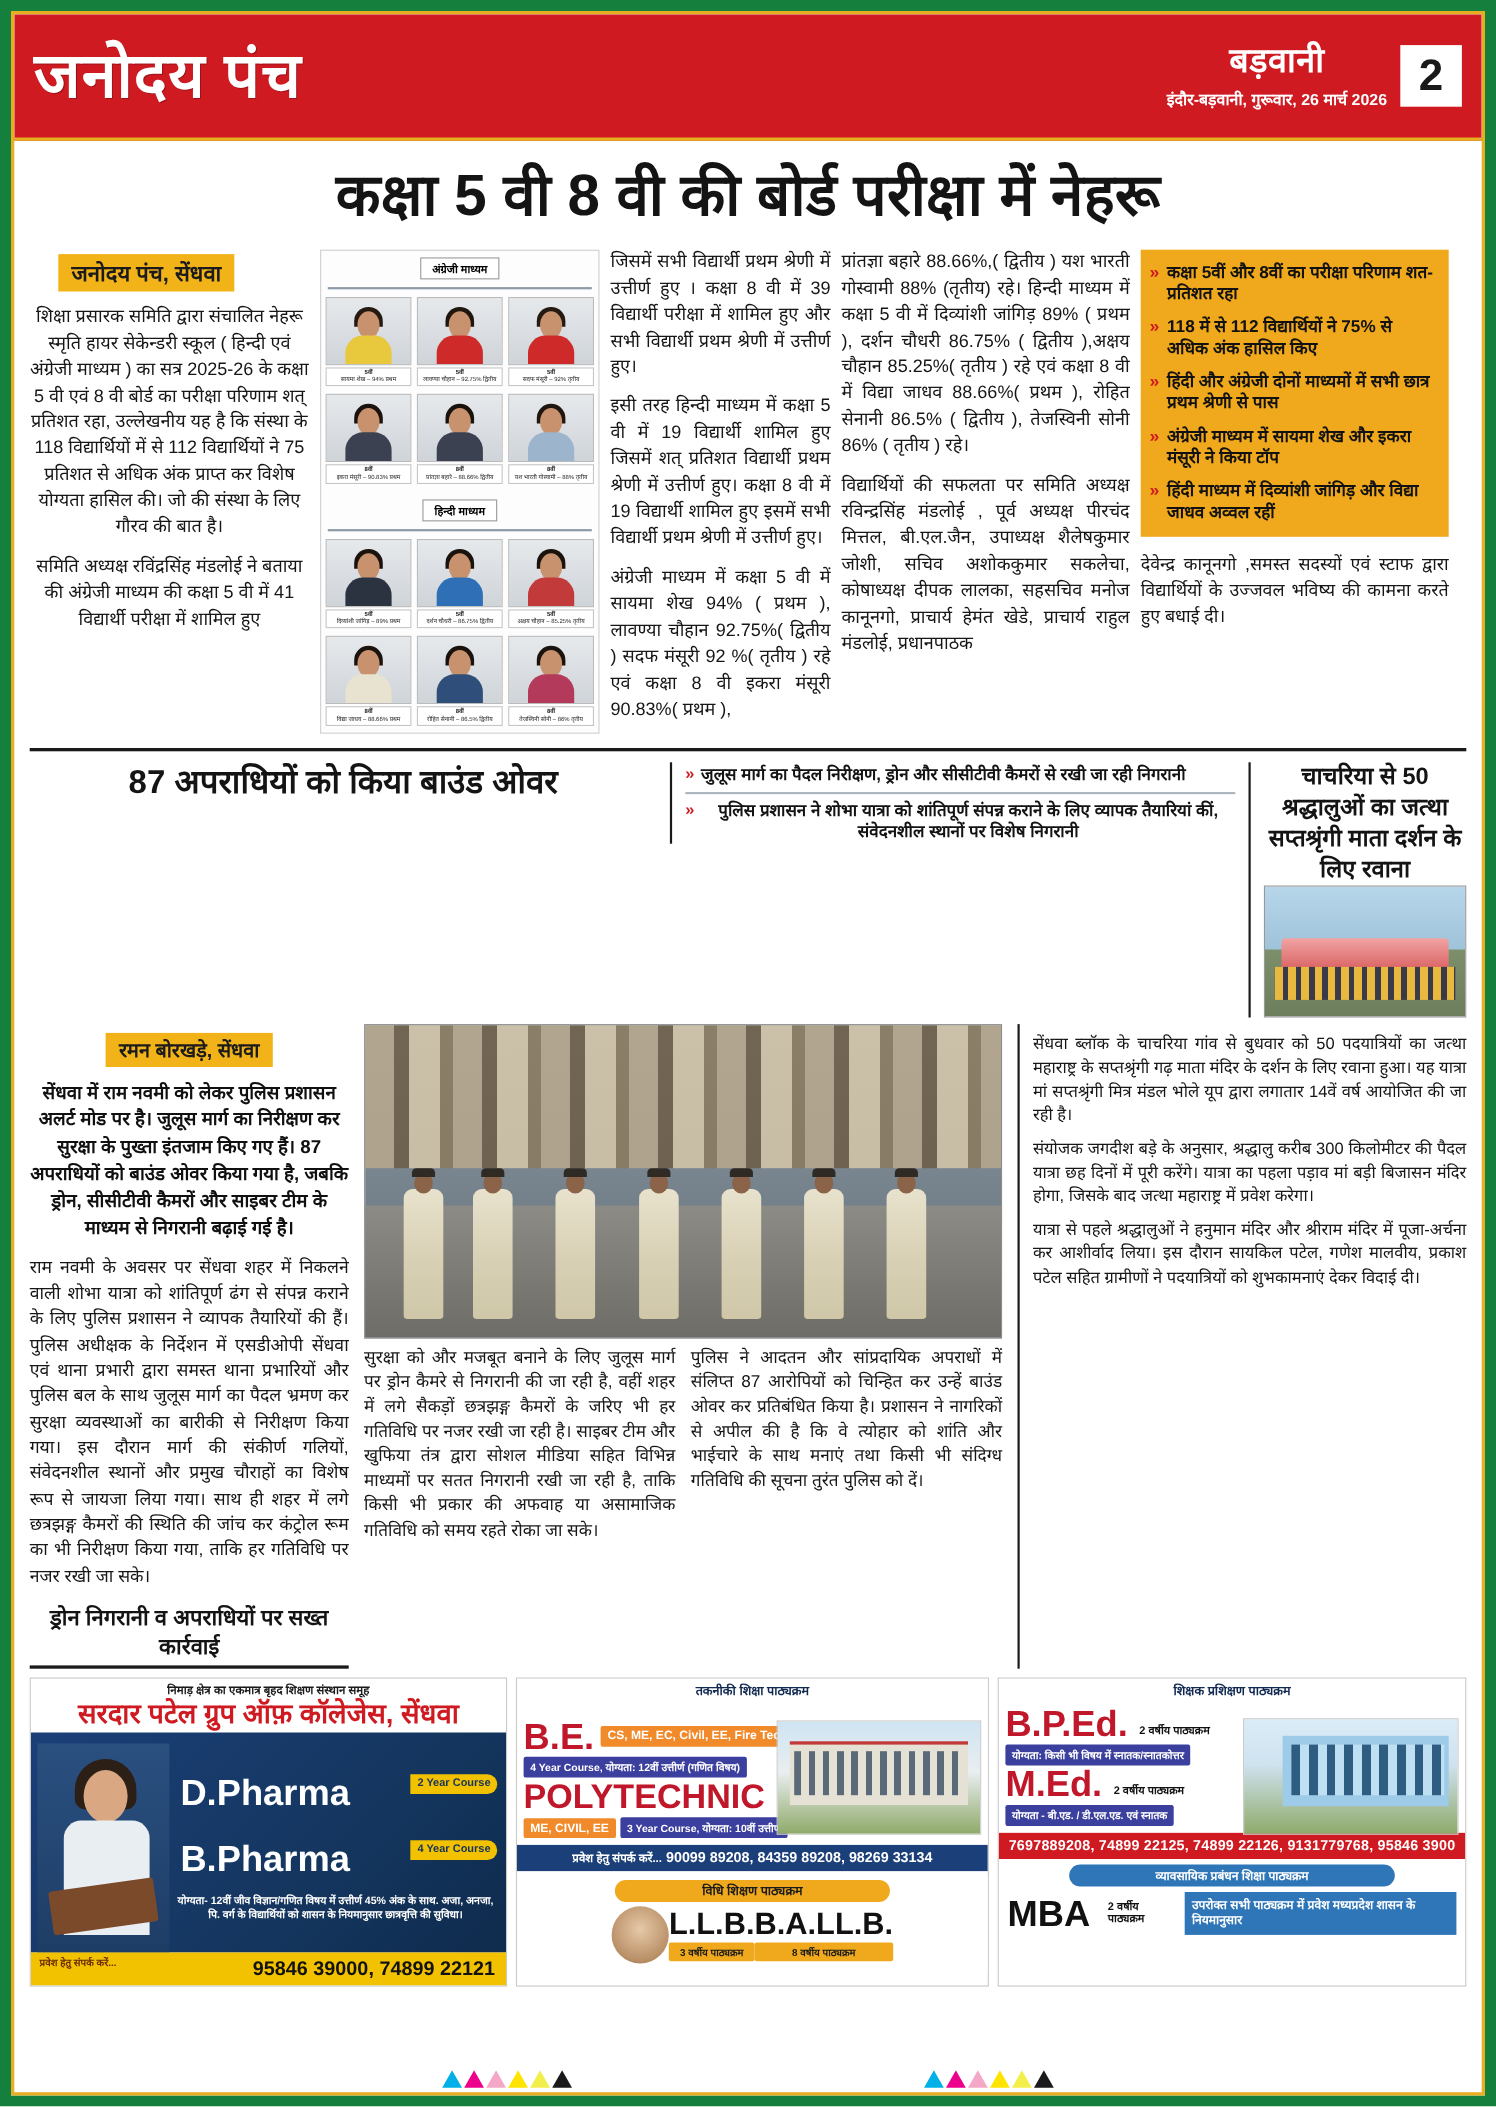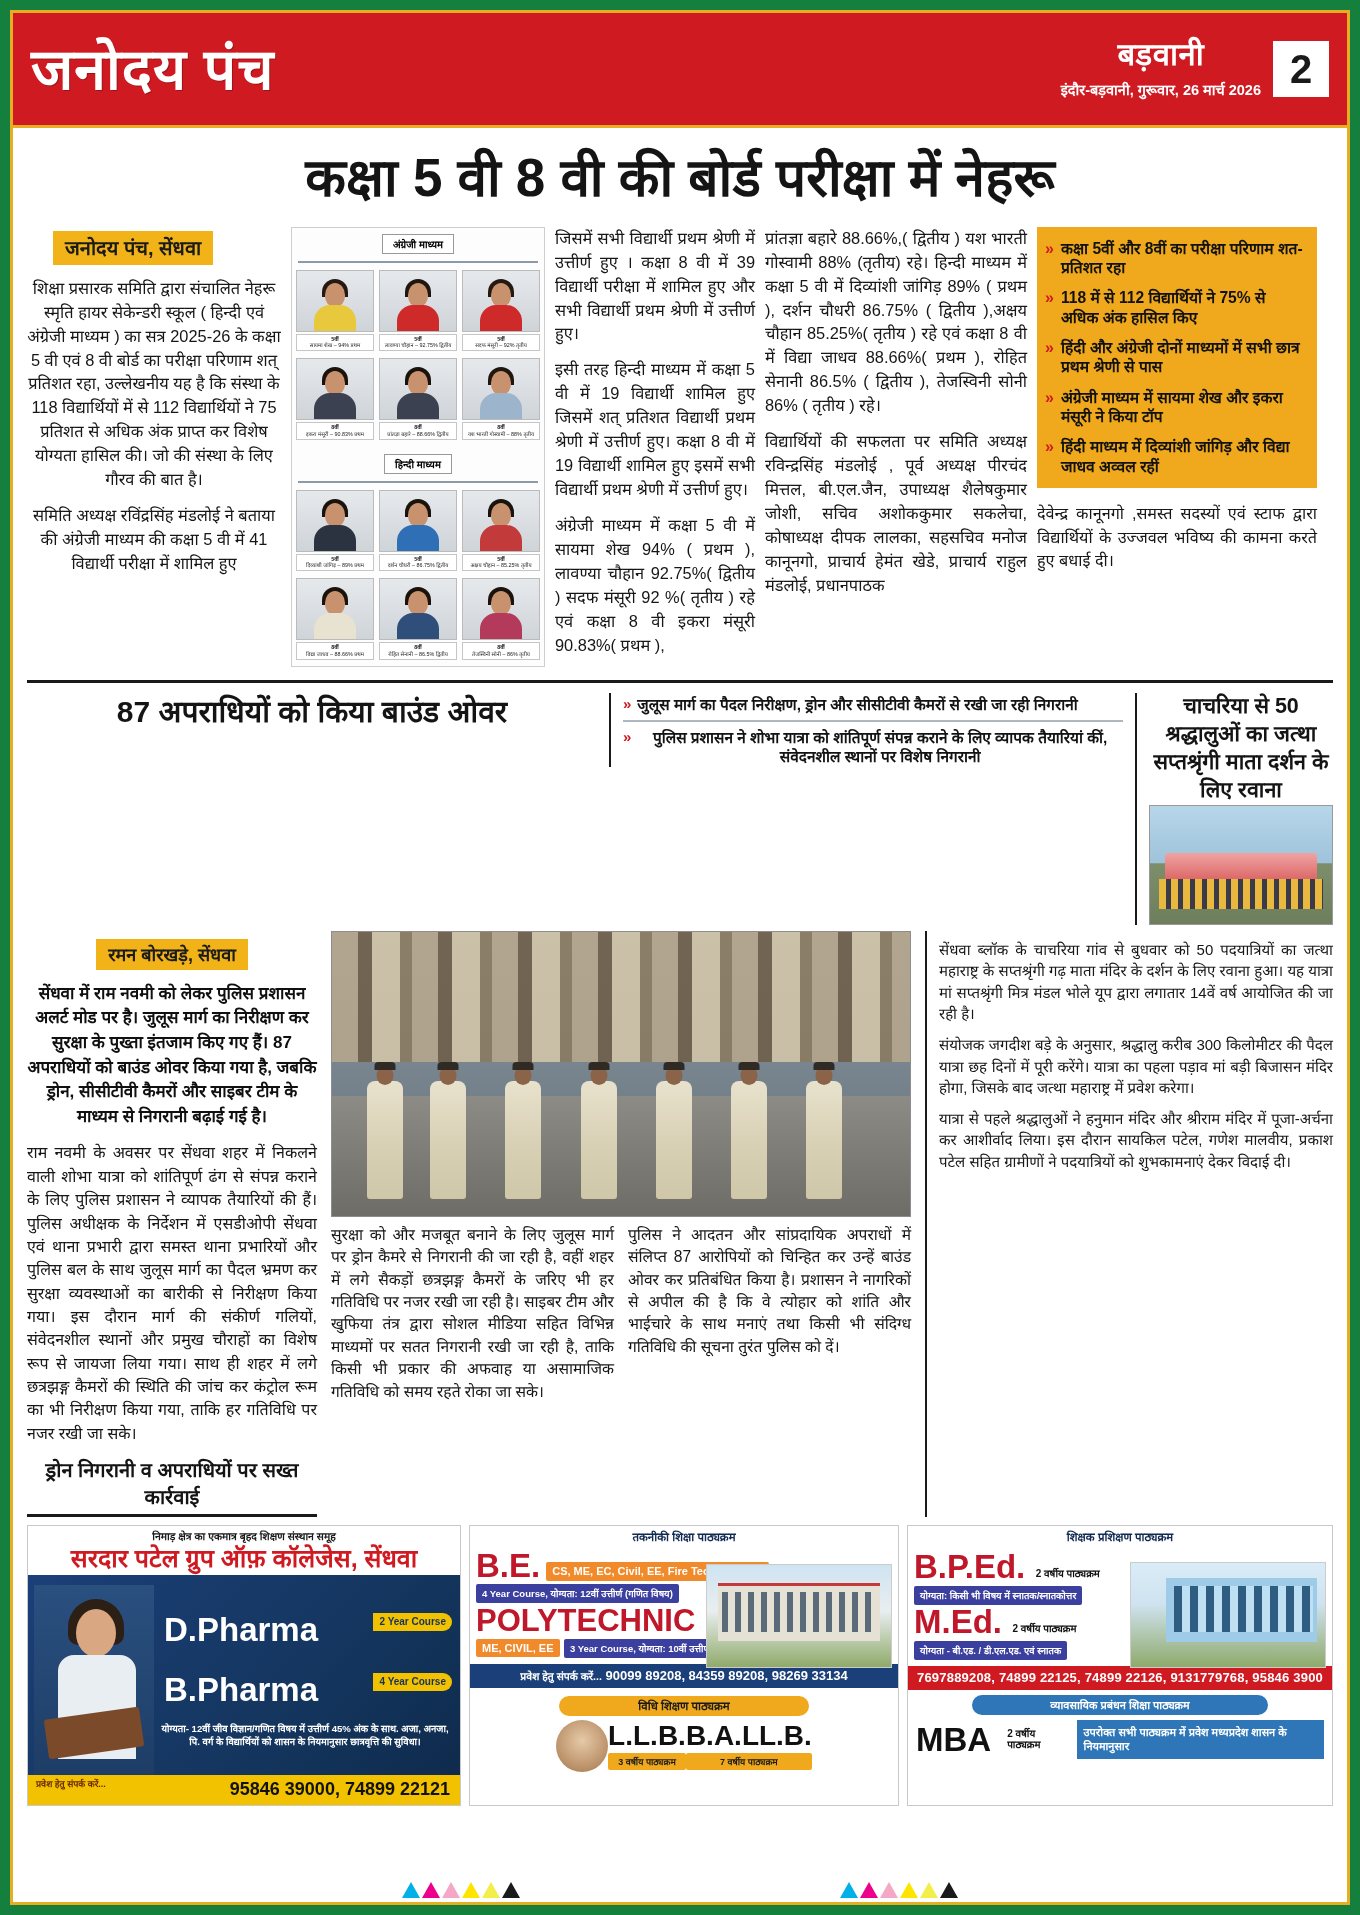--- a/index.html
+++ b/index.html
@@ -398,21 +398,21 @@
     position: absolute; left: 8px; top: 4px;
     font-size: 9px; line-height: 1.15; text-align: left; color: #6b2b00;
   }
 
   .ad2-head, .ad3-head {
     text-align: center; font-size: 11.5px; font-weight: bold; color: #122a52;
     background: #fff; padding: 3px 0 2px 0;
   }
   .ad2-panel { background: #fff; padding: 4px 6px 6px 6px; position: relative; }
   .ad2-be {
-    display: flex; align-items: flex-end; gap: 6px;
+    display: flex; align-items: center; gap: 6px; margin-top: 13px;
   }
   .ad-bigred { color: #c0172a; font-size: 33px; font-weight: bold; line-height: .95; }
   .ad-orange-tag {
     background: #f08a2a; color: #fff; font-size: 11px; font-weight: bold;
     padding: 3px 6px; line-height: 1.2; border-radius: 2px;
   }
   .ad-blue-tag {
     background: #3b3f9e; color: #fff; font-size: 9.5px; font-weight: bold;
     padding: 3px 6px; margin-top: 3px; display: inline-block; border-radius: 2px;
   }
@@ -809,21 +809,21 @@
       <div class="ad-law">
         <div class="ad-law-head">विधि शिक्षण पाठ्यक्रम</div>
         <div class="ad-law-row">
           <div class="ad-law-face"></div>
           <div class="ad-law-item">
             <div class="ad-law-big">L.L.B.</div>
             <div class="ad-law-sub">3 वर्षीय पाठ्यक्रम</div>
           </div>
           <div class="ad-law-item">
             <div class="ad-law-big">B.A.LL.B.</div>
-            <div class="ad-law-sub">7 वर्षीय पाठ्यक्रम</div>
+            <div class="ad-law-sub">8 वर्षीय पाठ्यक्रम</div>
           </div>
         </div>
       </div>
     </div>
 
     <div class="ad-box">
       <div class="ad2-head">शिक्षक प्रशिक्षण पाठ्यक्रम</div>
       <div class="ad3-panel">
         <div class="ad3-bldg">
           <div class="b-wall"></div>

